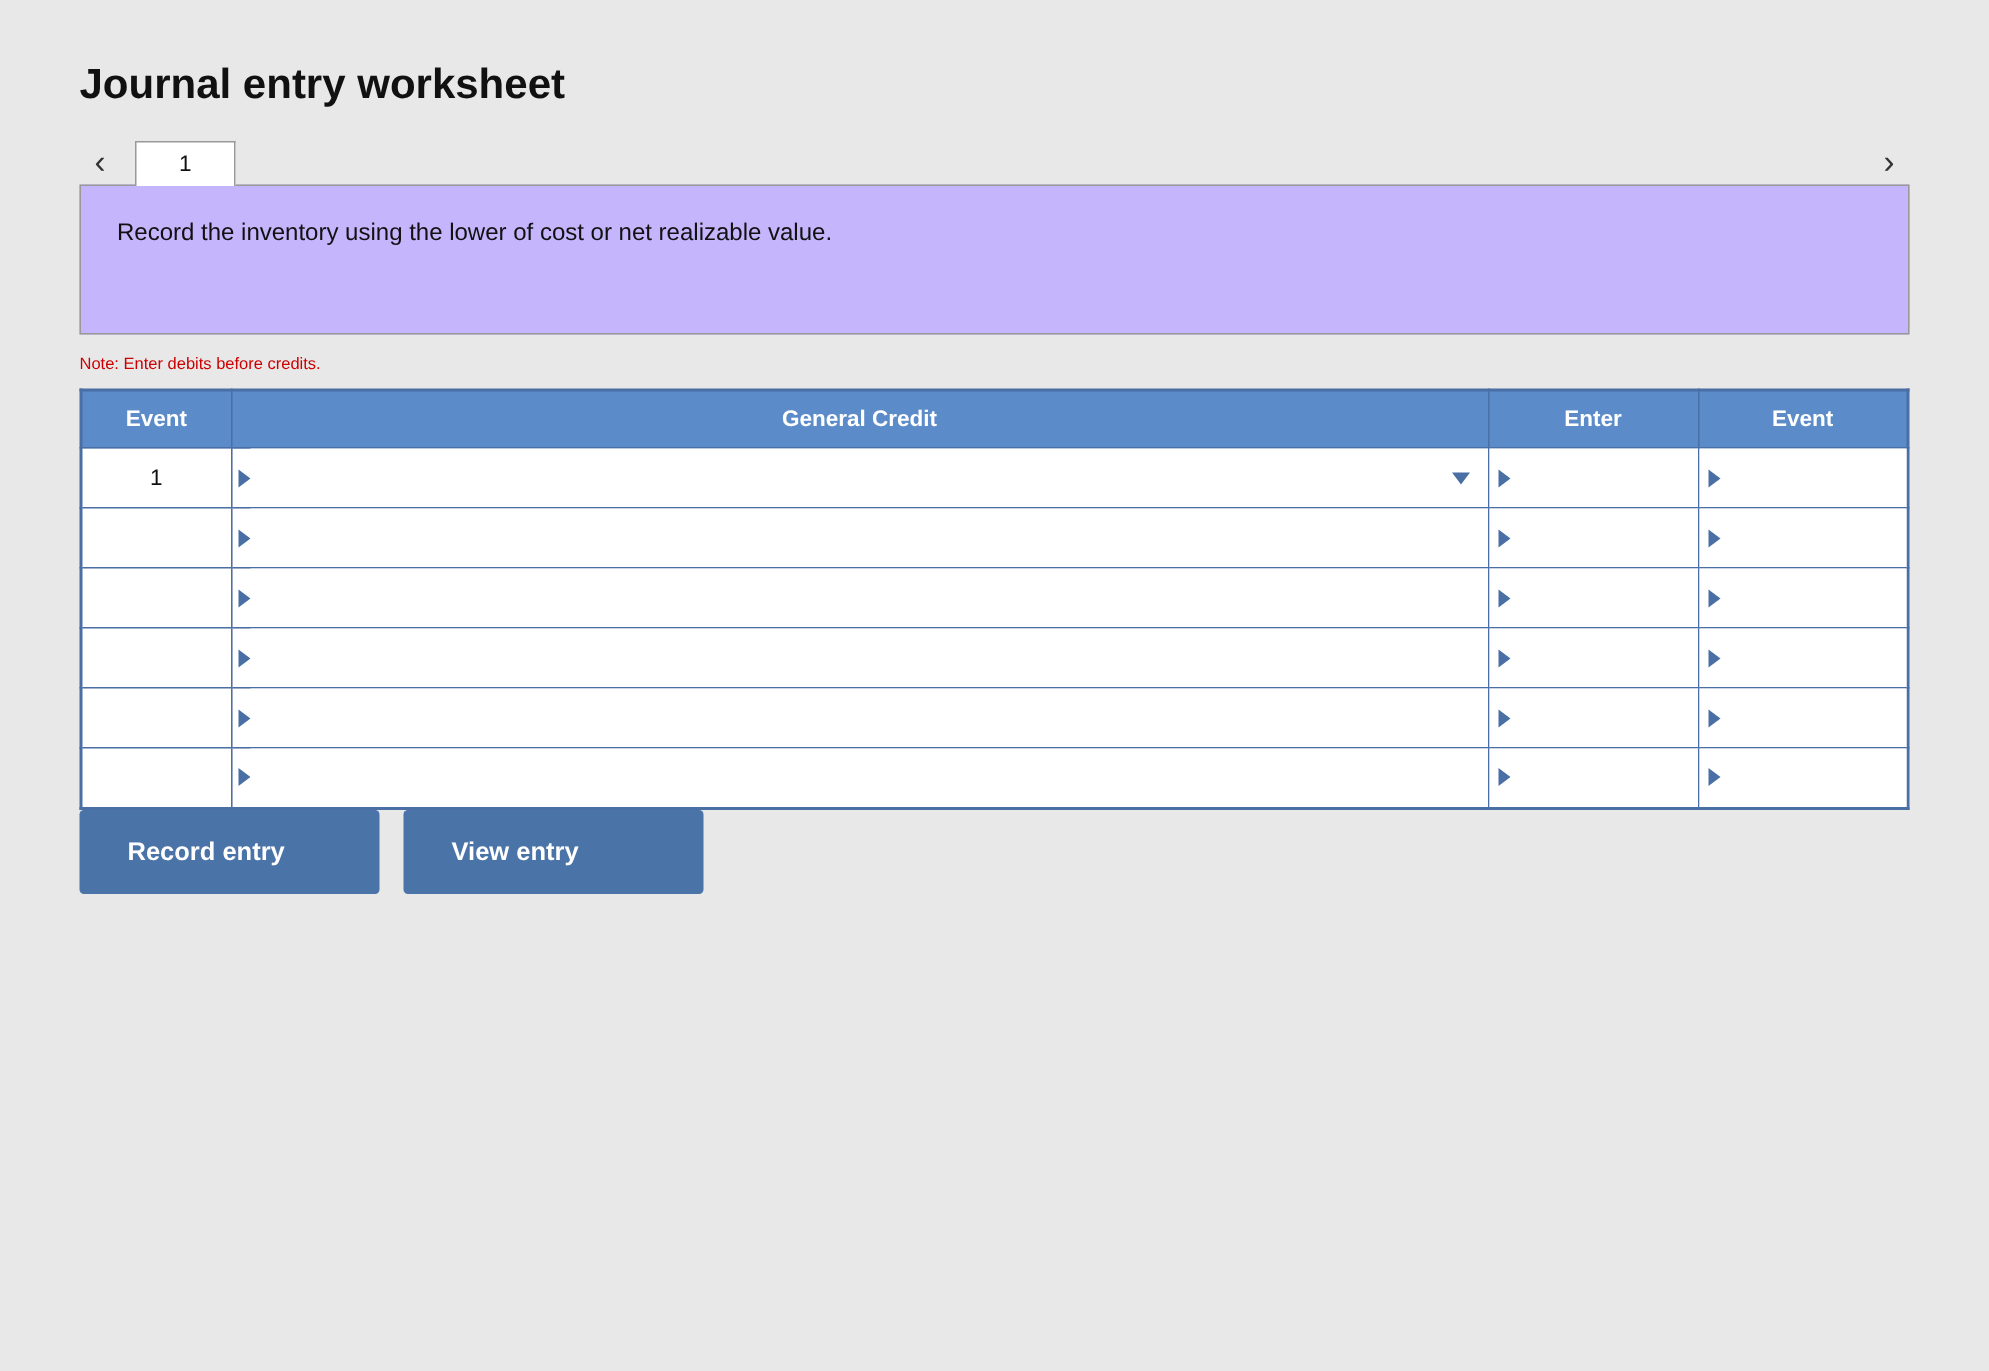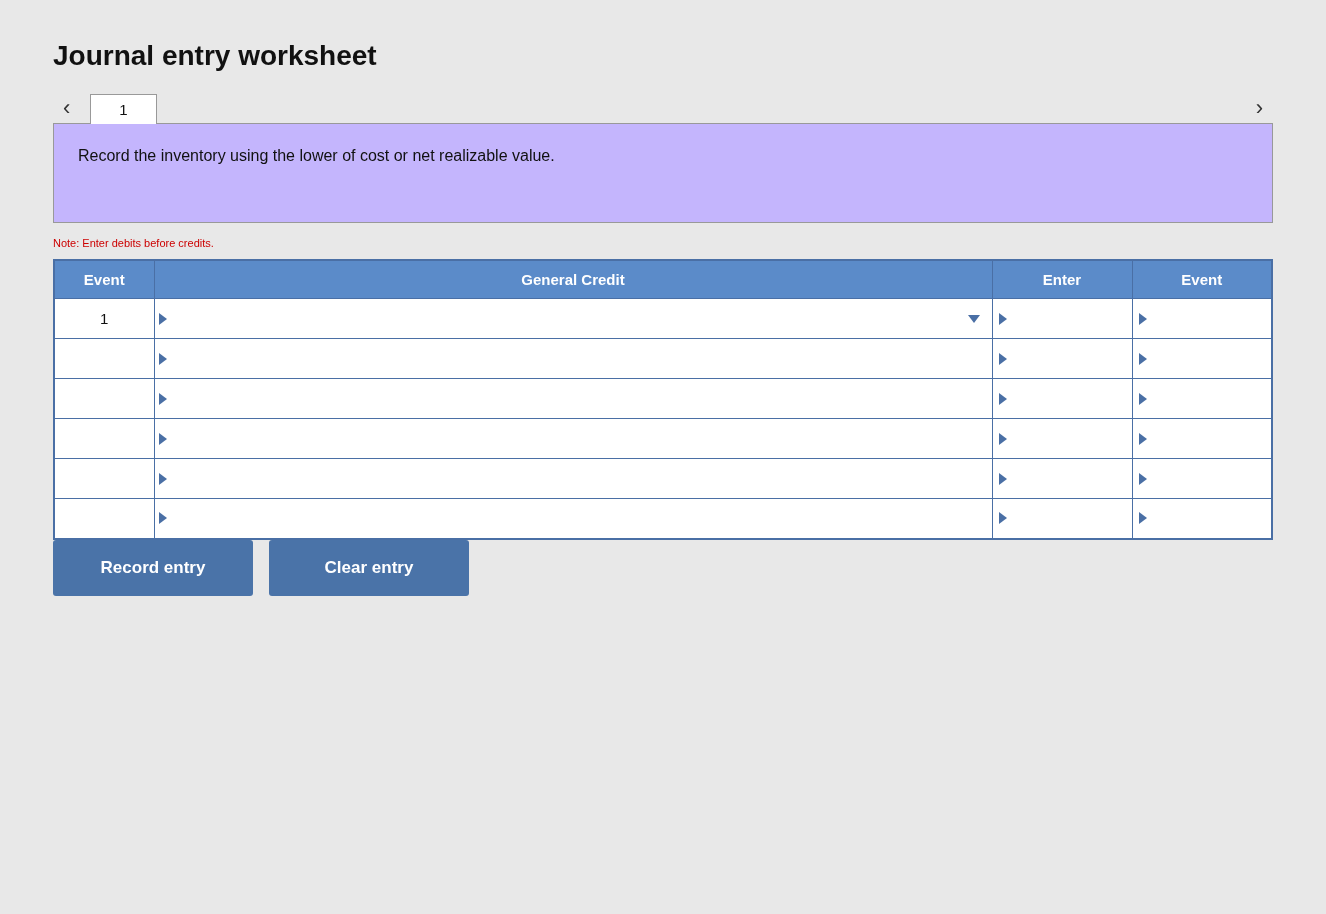--- a/index.html
+++ b/index.html
@@ -191,21 +191,21 @@
     .btn {
       background-color: #4a73a8;
       color: #fff;
       font-size: 17px;
       font-weight: bold;
       border: none;
       padding: 18px 32px;
       cursor: pointer;
       border-radius: 3px;
       min-width: 200px;
-      text-align: center;
+      text-align: left;
     }
 
     .btn-right {
       margin-left: auto;
     }
 
     .nav-left {
       margin-right: 4px;
     }
 
@@ -357,15 +357,15 @@
         <td class="td-credit">
           <span class="triangle-left" style="position:absolute;left:2px;top:50%;transform:translateY(-50%);"></span>
           <input type="text" class="amount-input" style="">
         </td>
       </tr>
     </tbody>
   </table>
 
   <div class="button-row">
     <button class="btn">Record entry</button>
-    <button class="btn">Clear entry</button>
+    <button class="btn">View entry</button>
   </div>
 </div>
 
 </body></html>

